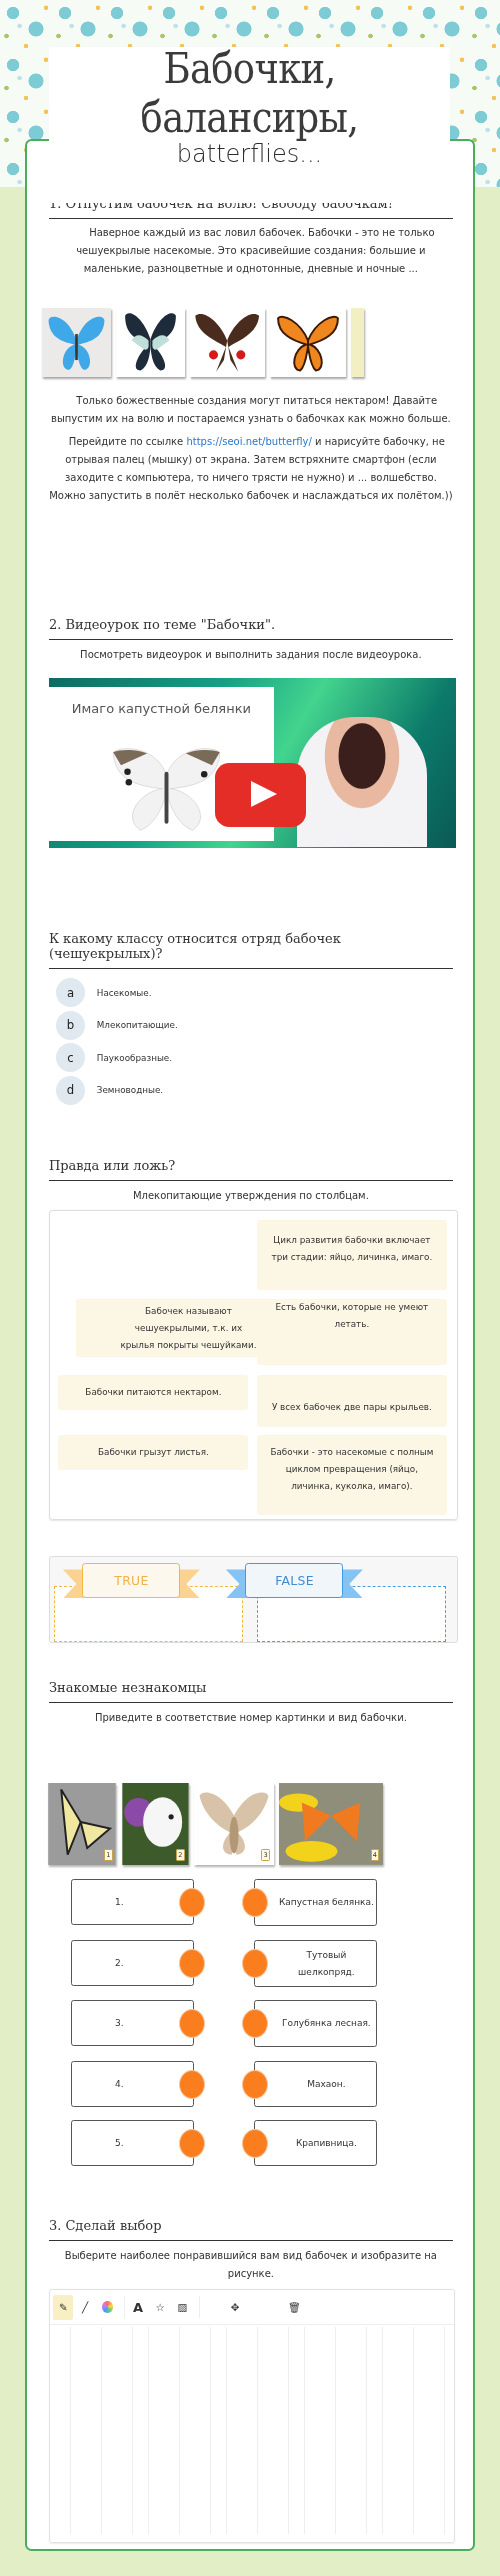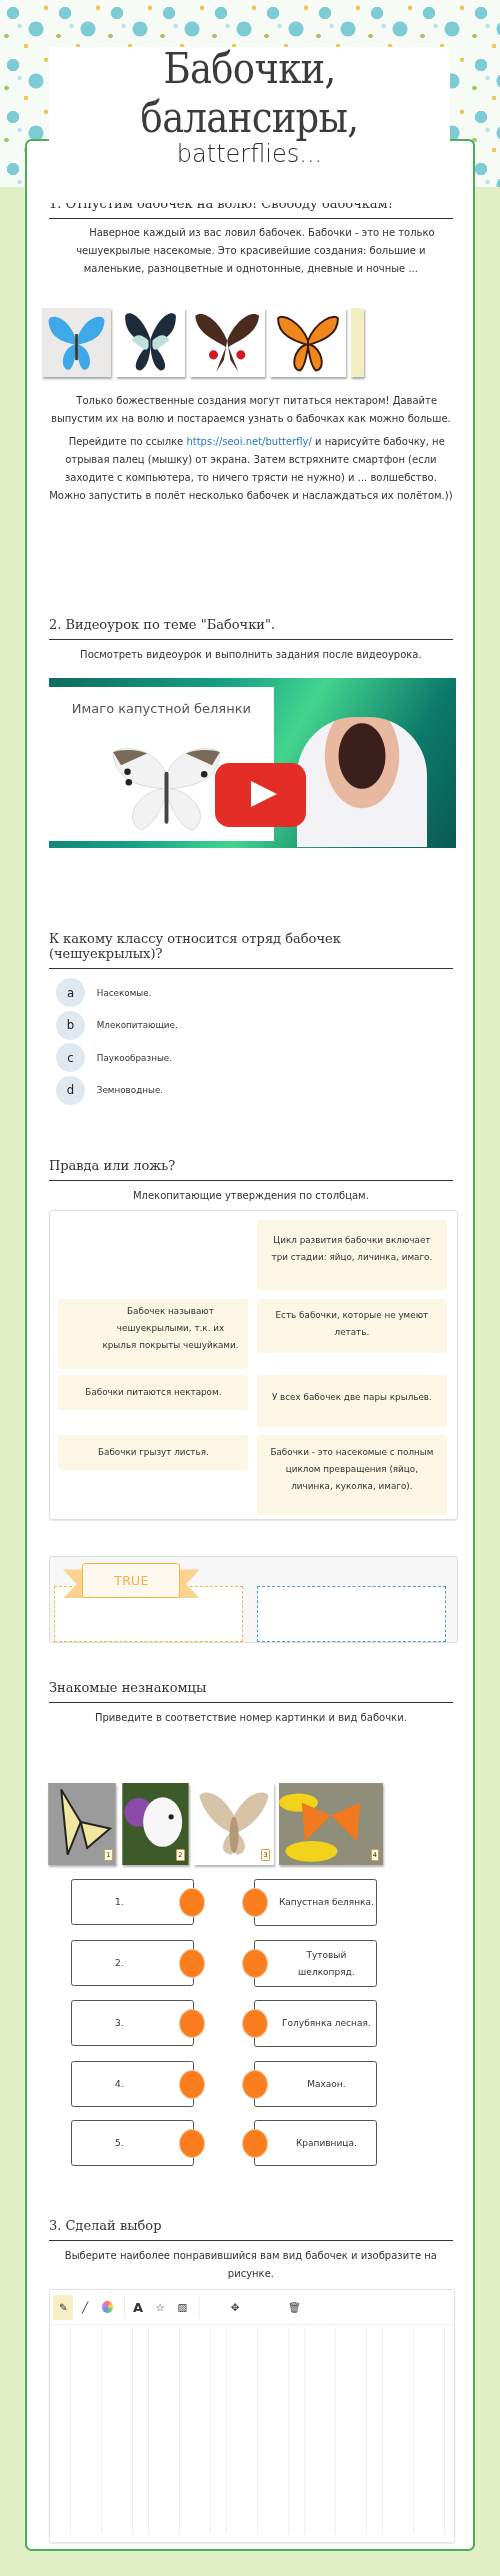--- a/index.html
+++ b/index.html
@@ -256,36 +256,41 @@
     </div>
   </div>
 
   <div class="section" style="top:1017px;">
     <h2 class="sec-title">Правда или ложь?</h2>
     <p class="para" style="margin-top:6.5px;">Млекопитающие утверждения по столбцам.</p>
   </div>
 
   <div class="sort-box" style="top:1069px;">
     <div class="sort-item" style="left:207px; top:9px; height:70px;">Цикл развития бабочки включает три стадии: яйцо, личинка, имаго.</div>
-    <div class="sort-item" style="left:8px; top:88px; height:70px; padding-top:3.9px;padding-left:43px;">Бабочек называют чешуекрылыми, т.к. их крылья покрыты чешуйками.</div>
-    <div class="sort-item" style="left:207px; top:88px; height:54px; padding-top:8px;">Есть бабочки, которые не умеют летать.</div>
+    <div class="sort-item" style="left:26px; top:88px; height:58px; padding-top:3.9px;padding-left:43px;">Бабочек называют чешуекрылыми, т.к. их крылья покрыты чешуйками.</div>
+    <div class="sort-item" style="left:207px; top:88px; height:66px; padding-top:0;">Есть бабочки, которые не умеют летать.</div>
     <div class="sort-item" style="left:8.5px; top:164px; height:35px; padding-top:9px;">Бабочки питаются нектаром.</div>
-    <div class="sort-item" style="left:207px; top:164px; height:52px; padding-top:14px;">У всех бабочек две пары крыльев.</div>
+    <div class="sort-item" style="left:207px; top:164px; height:52px; padding-top:24px;">У всех бабочек две пары крыльев.</div>
     <div class="sort-item" style="left:8.5px; top:224px; height:35px; padding-top:9px;">Бабочки грызут листья.</div>
     <div class="sort-item" style="left:207px; top:224px; height:80px; padding-top:9px;">Бабочки - это насекомые с полным циклом превращения (яйцо, личинка, куколка, имаго).</div>
   </div>
 
   <div class="tf-box" style="top:1415px;">
     <div class="tf-drop true"></div>
     <div class="tf-drop false"></div>
     <div class="ribbon true" style="left:13px;">
       <div class="wing left"></div>
         <div class="wing right"></div>
       <div class="label">TRUE</div>
     </div>
+    <div class="ribbon false" style="left:176px;">
+      <div class="wing left"></div>
+        <div class="wing right"></div>
+      <div class="label">FALSE</div>
+    </div>
   </div>
 
   <div class="section" style="top:1539px;">
     <h2 class="sec-title">Знакомые незнакомцы</h2>
     <p class="para" style="margin-top:6.5px;">Приведите в соответствие номер картинки  и вид бабочки.</p>
   </div>
 
   <div class="match-imgs" style="left:21px; top:1642px;">
     <div class="match-img" style="width:68px;">
       <svg width="68" height="82" viewBox="0 0 104 126">

